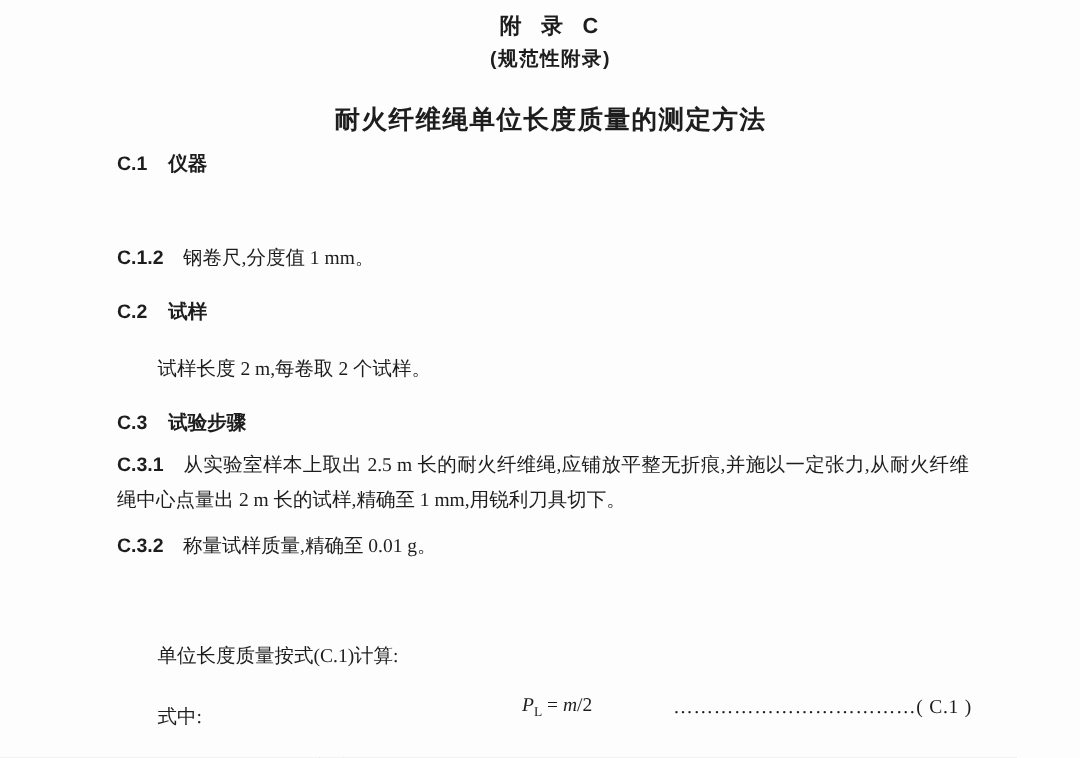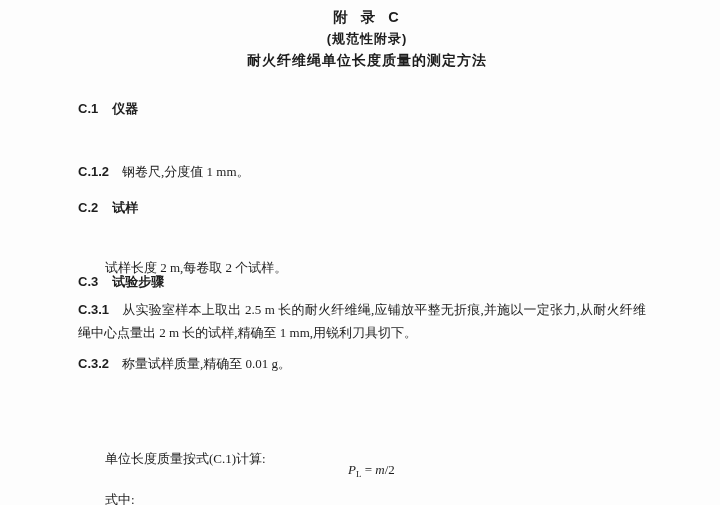--- a/index.html
+++ b/index.html
@@ -32,41 +32,41 @@
     font-size: 14.5px;
     word-spacing: 5px;
     letter-spacing: 2px;
   }
   .appendix-note {
     top: 30px;
     font-size: 13px;
     letter-spacing: 1px;
   }
   .appendix-heading {
-    top: 52px;
-    font-size: 14px;
+    top: 68px;
+    font-size: 17px;
     letter-spacing: 1px;
   }
   .sec {
     left: 78px;
     font-size: 13px;
     text-align: center;
   }
   .sec .sec-id { margin-right: 14px; }
   .clause {
     left: 78px;
     width: 568px;
     line-height: 21px;
   }
   .clause-id {
     font-family: "Liberation Sans", sans-serif;
     font-weight: bold;
     margin-right: 13px;
   }
-  .para-indent { left: 105px; margin-top: 22px; }
+  .para-indent { left: 105px; }
   .justified {
     text-align: justify;
     line-height: 23px;
   }
   .it { font-style: italic; }
   .pre { white-space: pre; }
   sub {
     font-size: 9px;
     vertical-align: -3px;
     line-height: 0;
@@ -120,20 +120,23 @@
 
 
   <div class="abs para-indent" style="top:428px">
     <span>单位长度质量按式(C.1)计算:</span>
   </div>
 
   <div class="abs equation pre" style="top:446px">
     <span class="it">P</span><sub>L</sub><span class="pre"> = </span><span class="it">m</span><span>/2</span>
   </div>
 
+  <div class="abs eq-leader pre" style="top:447px">
+    <span>………………………………</span><span class="pre">( C.1 )</span>
+  </div>
 
   <div class="abs para-indent" style="top:469px">
     <span>式中:</span>
   </div>
 
   <div class="abs legend-line pre" style="top:487px">
     <span class="it">P</span><span class="pre"> ——试样的单位长度质量,单位为克每米(g/m);</span>
   </div>
 
 </div>

